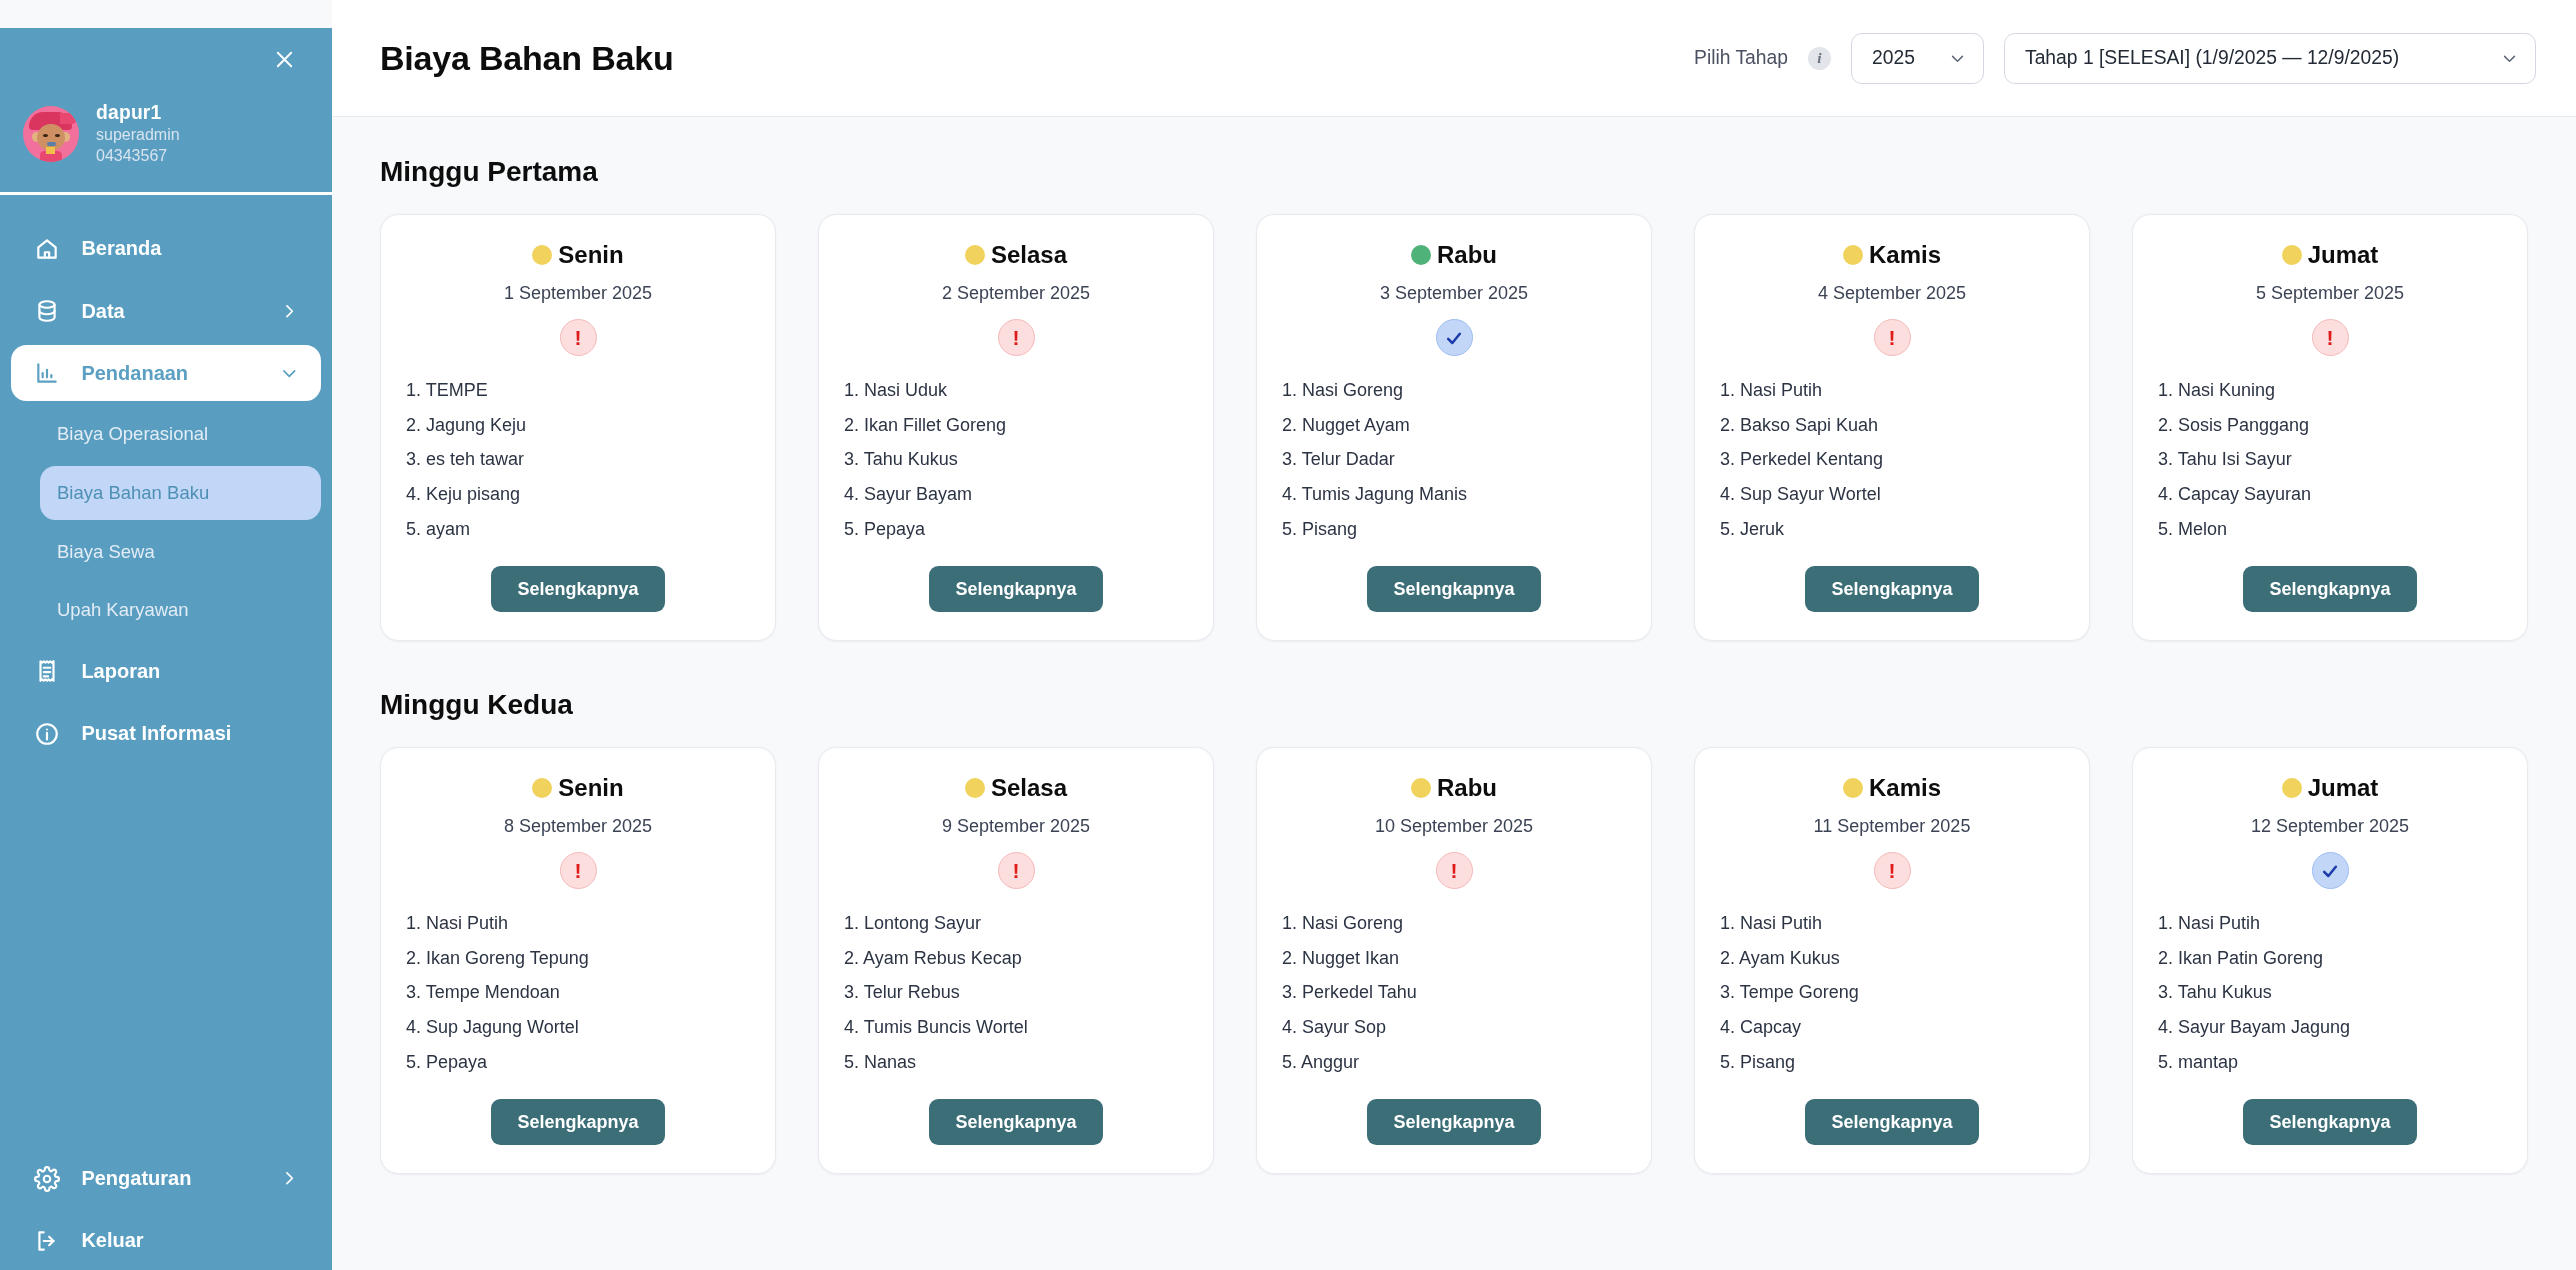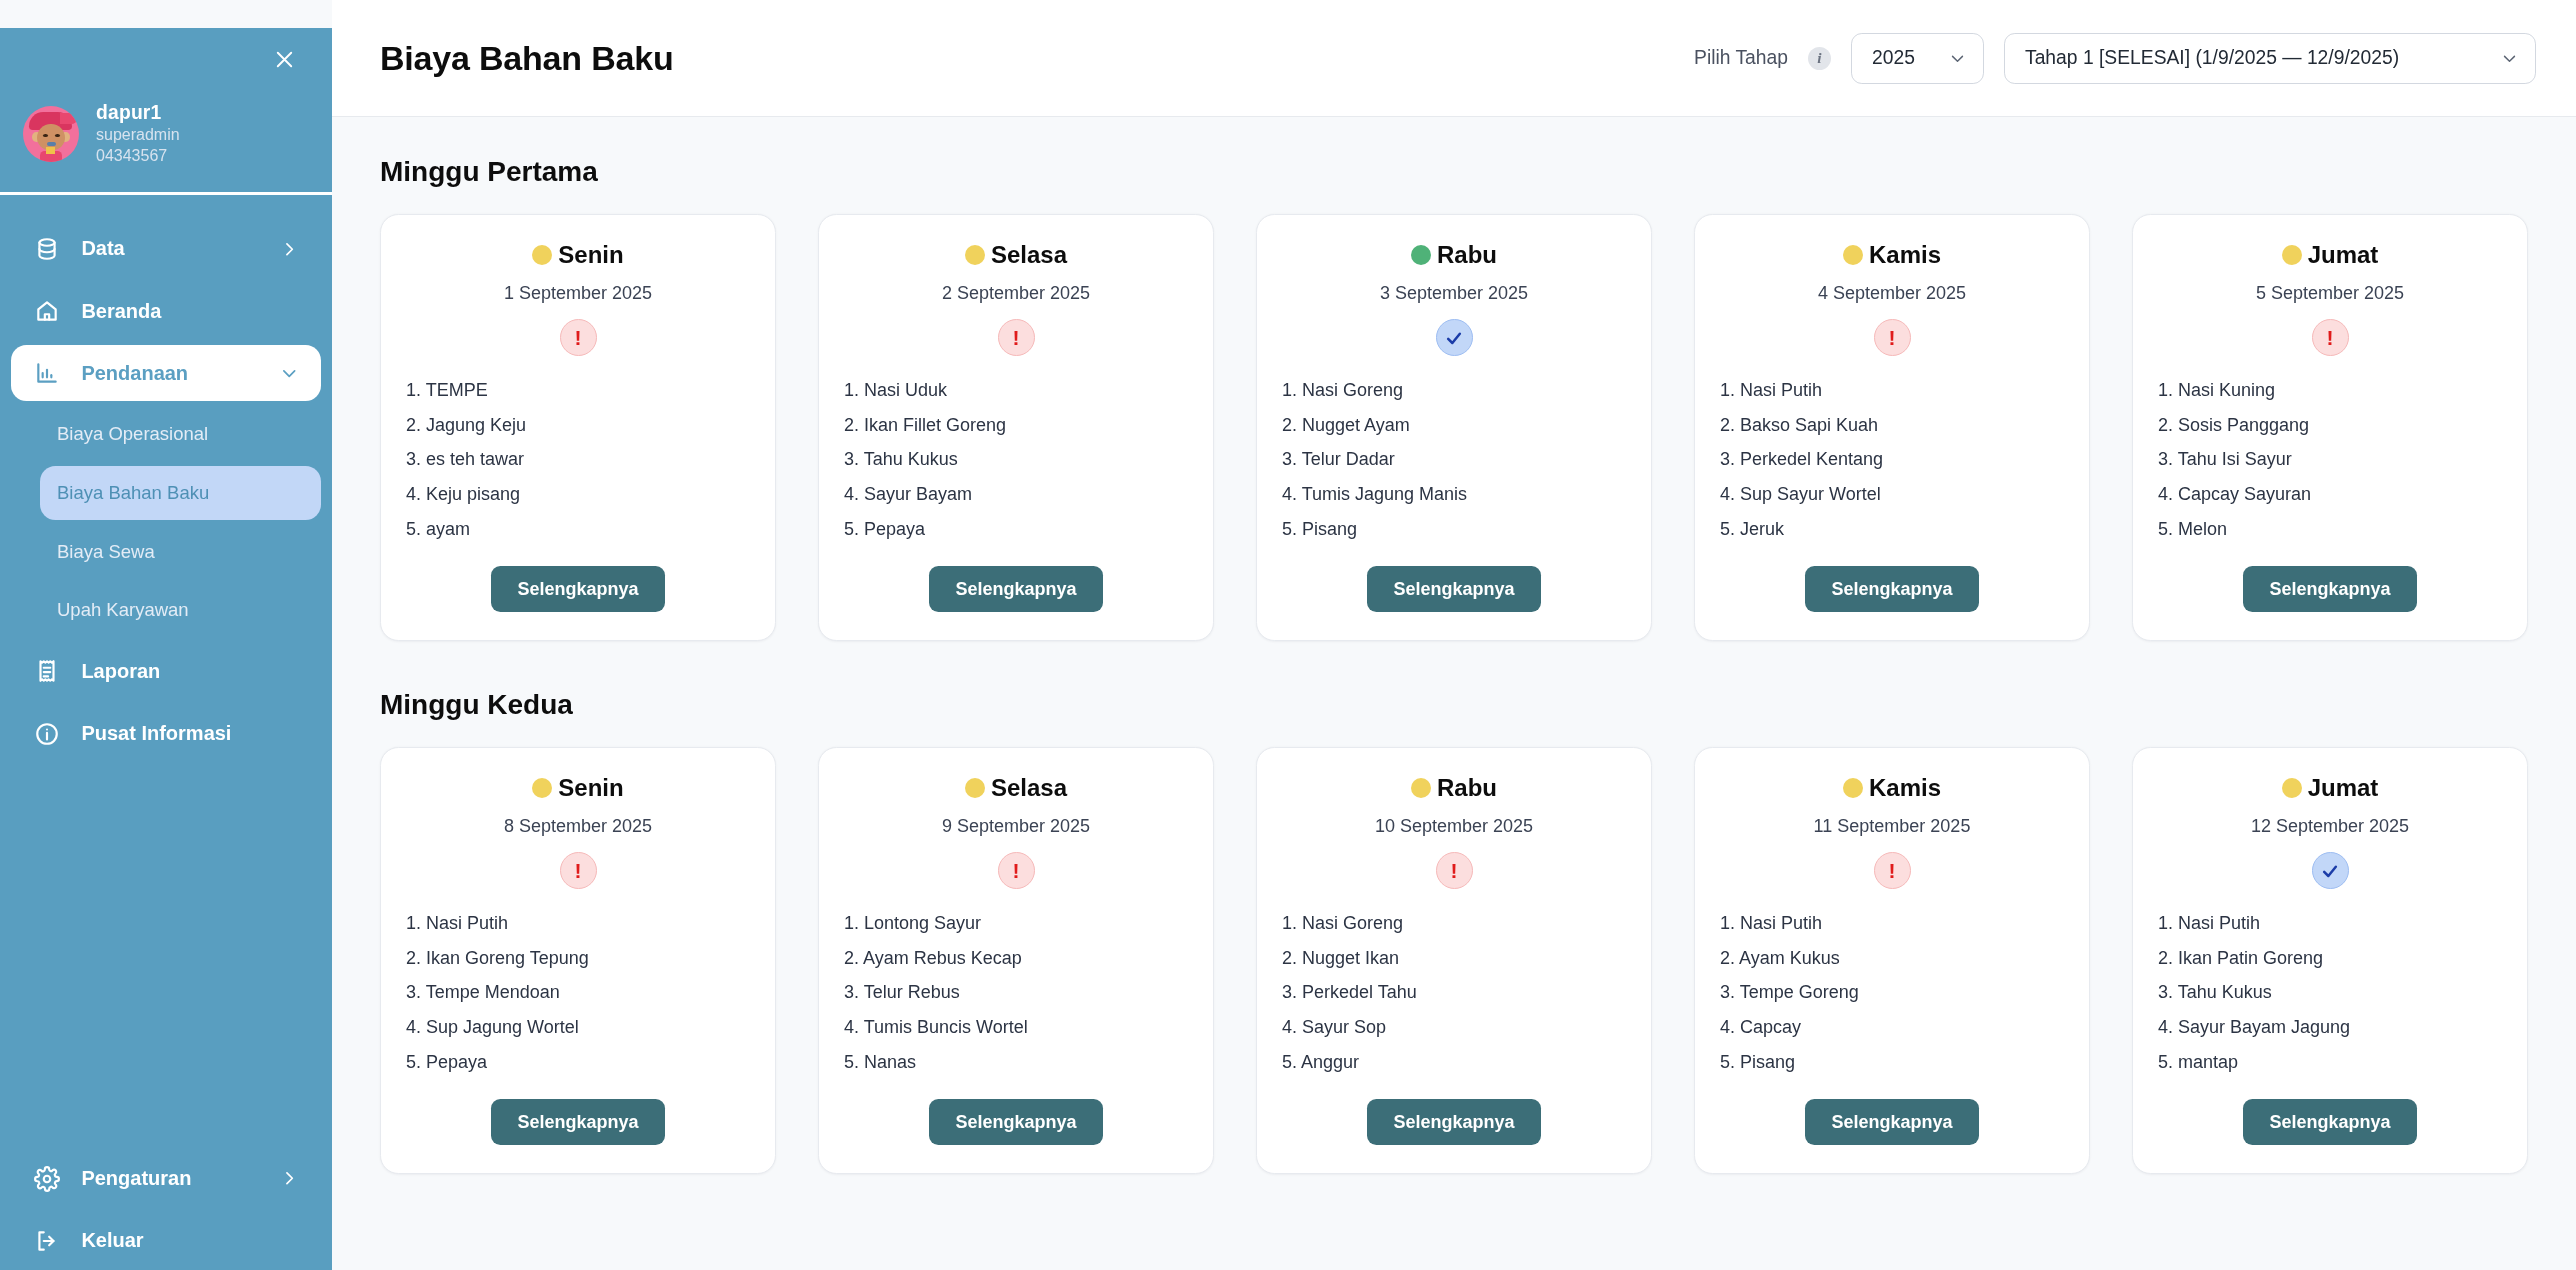--- a/index.html
+++ b/index.html
@@ -172,42 +172,42 @@
         <span class="sb-role">superadmin</span>
         <span class="sb-id">04343567</span>
       </div>
     </div>
 
     <div class="sb-divider"></div>
 
     <nav class="sb-nav">
       <div class="nav-item">
         <span class="nav-icon">
+          <svg viewBox="0 0 24 24" fill="none" stroke="#fff" stroke-width="2" stroke-linecap="round" stroke-linejoin="round">
+            <path d="M4 10.5 L12 4 L20 10.5 V20 H4 Z"></path>
+              <path d="M10 20 v-5 h4 v5"></path>
+          </svg>
+        </span>
+        <span class="nav-label">Beranda</span>
+      </div>
+
+      <div class="nav-item">
+        <span class="nav-icon">
           <svg viewBox="0 0 24 24" fill="none" stroke="#fff" stroke-width="2" stroke-linecap="round">
             <ellipse cx="12" cy="6" rx="7" ry="3"></ellipse>
               <path d="M5 6 v12 c0 1.7 3.1 3 7 3 s7-1.3 7-3 V6"></path>
               <path d="M5 12 c0 1.7 3.1 3 7 3 s7-1.3 7-3"></path>
           </svg>
         </span>
         <span class="nav-label">Data</span>
         <span class="nav-chev">
           <svg viewBox="0 0 24 24" fill="none" stroke="#fff" stroke-width="2.2" stroke-linecap="round" stroke-linejoin="round">
               <path d="M9 5 l7 7 l-7 7"></path>
             </svg>
         </span>
-      </div>
-
-      <div class="nav-item">
-        <span class="nav-icon">
-          <svg viewBox="0 0 24 24" fill="none" stroke="#fff" stroke-width="2" stroke-linecap="round" stroke-linejoin="round">
-            <path d="M4 10.5 L12 4 L20 10.5 V20 H4 Z"></path>
-              <path d="M10 20 v-5 h4 v5"></path>
-          </svg>
-        </span>
-        <span class="nav-label">Beranda</span>
       </div>
 
       <div class="nav-item active">
         <span class="nav-icon">
           <svg viewBox="0 0 24 24" fill="none" stroke="#5b9fc2" stroke-width="2" stroke-linecap="round" stroke-linejoin="round">
             <path d="M4 4 v16 h16"></path>
               <path d="M8 16 v-4"></path>
               <path d="M12 16 v-7"></path>
               <path d="M16 16 v-2"></path>
           </svg>

